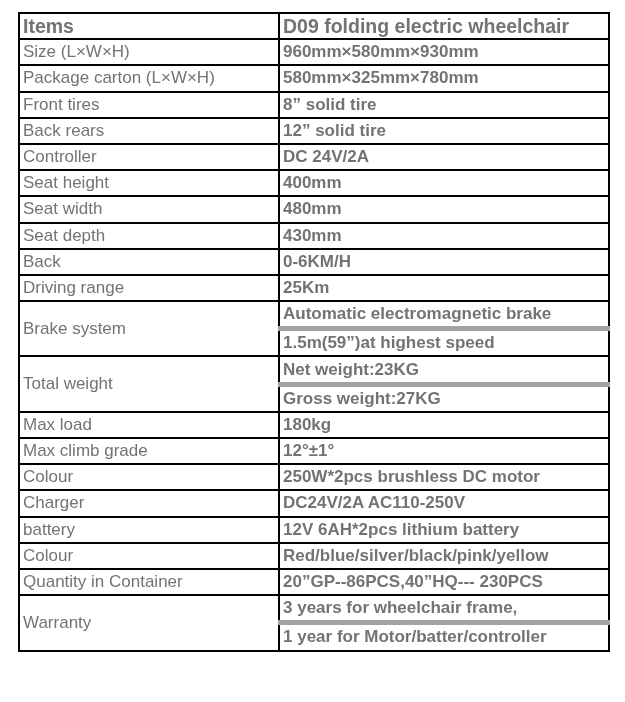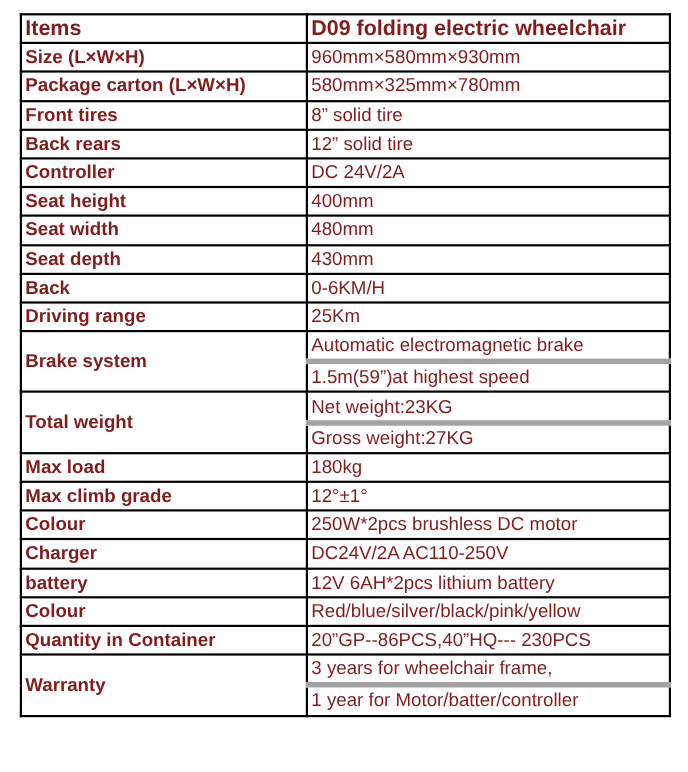--- a/index.html
+++ b/index.html
@@ -2,33 +2,33 @@
 <html><head>
 <meta charset="utf-8">
 <style>
   html, body { margin: 0; padding: 0; background: #ffffff; }
   body { width: 625px; height: 702px; position: relative; overflow: hidden; }
   table.spec {
     position: absolute; left: 18px; top: 12px;
     width: 592px;
     border-collapse: collapse;
     font-family: "Liberation Sans", sans-serif;
-    color: #7f1d1d;
+    color: #737373;
   }
   table.spec td {
     border: 2px solid #000;
     height: 24.2px;
     padding: 0 3px;
     font-size: 17px;
     line-height: 24px;
     white-space: nowrap;
     vertical-align: middle;
   }
-  table.spec td.k { width: 252px; font-weight: bold; }
-  table.spec td.v { font-weight: normal; }
+  table.spec td.k { width: 252px; font-weight: normal; }
+  table.spec td.v { font-weight: bold; }
   table.spec tr.head td { font-size: 19.5px; font-weight: bold; }
   table.spec td.sub-top { border-bottom: 5px solid #a3a3a3; }
   table.spec td.sub-bot { border-top: 2px solid #0ea5e9; margin-left: 11px; }
 </style>
 </head>
 <body>
 
 <table class="spec">
   <tbody id="spec-body">
     <tr class="head">

